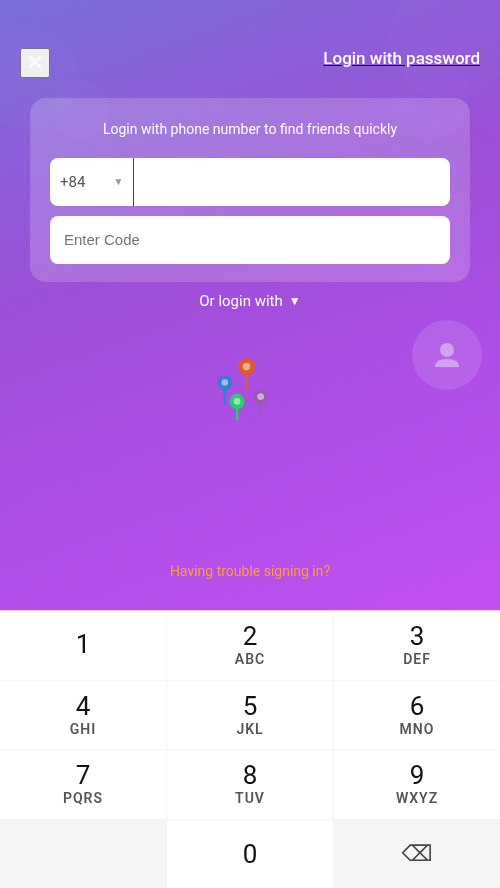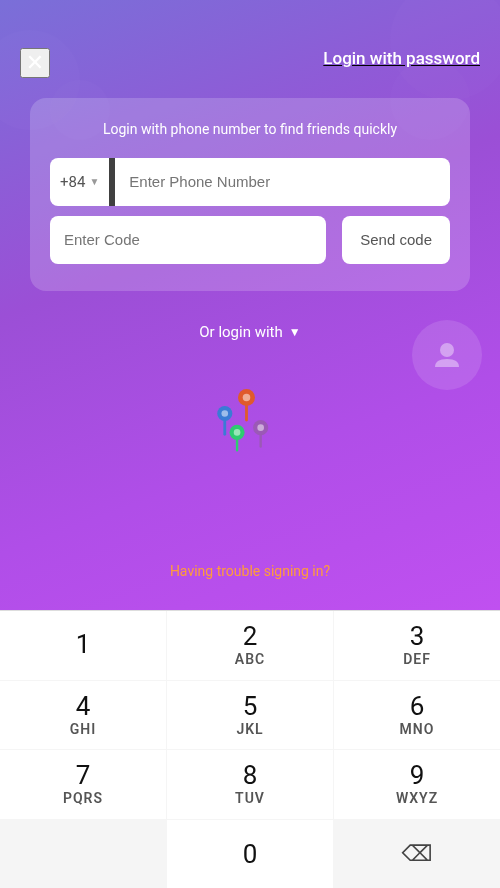--- a/index.html
+++ b/index.html
@@ -57,21 +57,21 @@
     .header-title {
       color: #fff;
       font-size: 17px;
       font-weight: 500;
     }
 
     .login-form-container {
       width: 88%;
       background: rgba(255,255,255,0.18);
       border-radius: 16px;
-      padding: 22px 20px 27px;
+      padding: 22px 20px 18px;
       margin-top: 10px;
     }
 
     .form-subtitle {
       color: #fff;
       font-size: 14px;
       text-align: center;
       margin-bottom: 18px;
       font-weight: 400;
       line-height: 1.4;
@@ -86,24 +86,25 @@
       overflow: hidden;
       height: 48px;
     }
 
     .country-code {
       display: flex;
       align-items: center;
       padding: 0 10px;
       font-size: 15px;
       color: #555;
-      border-right: 6px solid #404040;
+      border-right: 1px solid #404040;
       height: 100%;
       cursor: pointer;
       white-space: nowrap;
+      gap: 24px;
     }
 
     .country-code .arrow {
       margin-left: 4px;
       font-size: 10px;
       color: #999;
     }
 
     .phone-input {
       flex: 1;
@@ -143,21 +144,21 @@
       color: #555;
       cursor: pointer;
       font-weight: 500;
       white-space: nowrap;
     }
 
     .or-login-row {
       display: flex;
       align-items: center;
       justify-content: center;
-      margin-top: 32px;
+      margin-top: 10px;
       color: #fff;
       font-size: 15px;
       gap: 6px;
       cursor: pointer;
     }
 
     .or-login-row .down-arrow {
       font-size: 12px;
     }
 
@@ -302,26 +303,24 @@
   </div>
 
   <div class="login-form-container">
     <p class="form-subtitle">Login with phone number to find friends quickly</p>
 
     <div class="phone-input-row">
       <div class="country-code">
         <span>+84</span>
         <span class="arrow">▼</span>
       </div>
-      <input class="phone-input" type="tel" placeholder="Enter Phone Number" style="">
     </div>
 
     <div class="code-row">
       <input class="code-input" type="text" placeholder="Enter Code" style="">
-      <button class="send-code-btn">Send code</button>
     </div>
   </div>
 
   <div class="or-login-row">
     <span>Or login with</span>
     <span class="down-arrow">▼</span>
   </div>
 
   <div class="logo-area">
     <svg class="logo-pins" viewBox="0 0 90 90" xmlns="http://www.w3.org/2000/svg">

